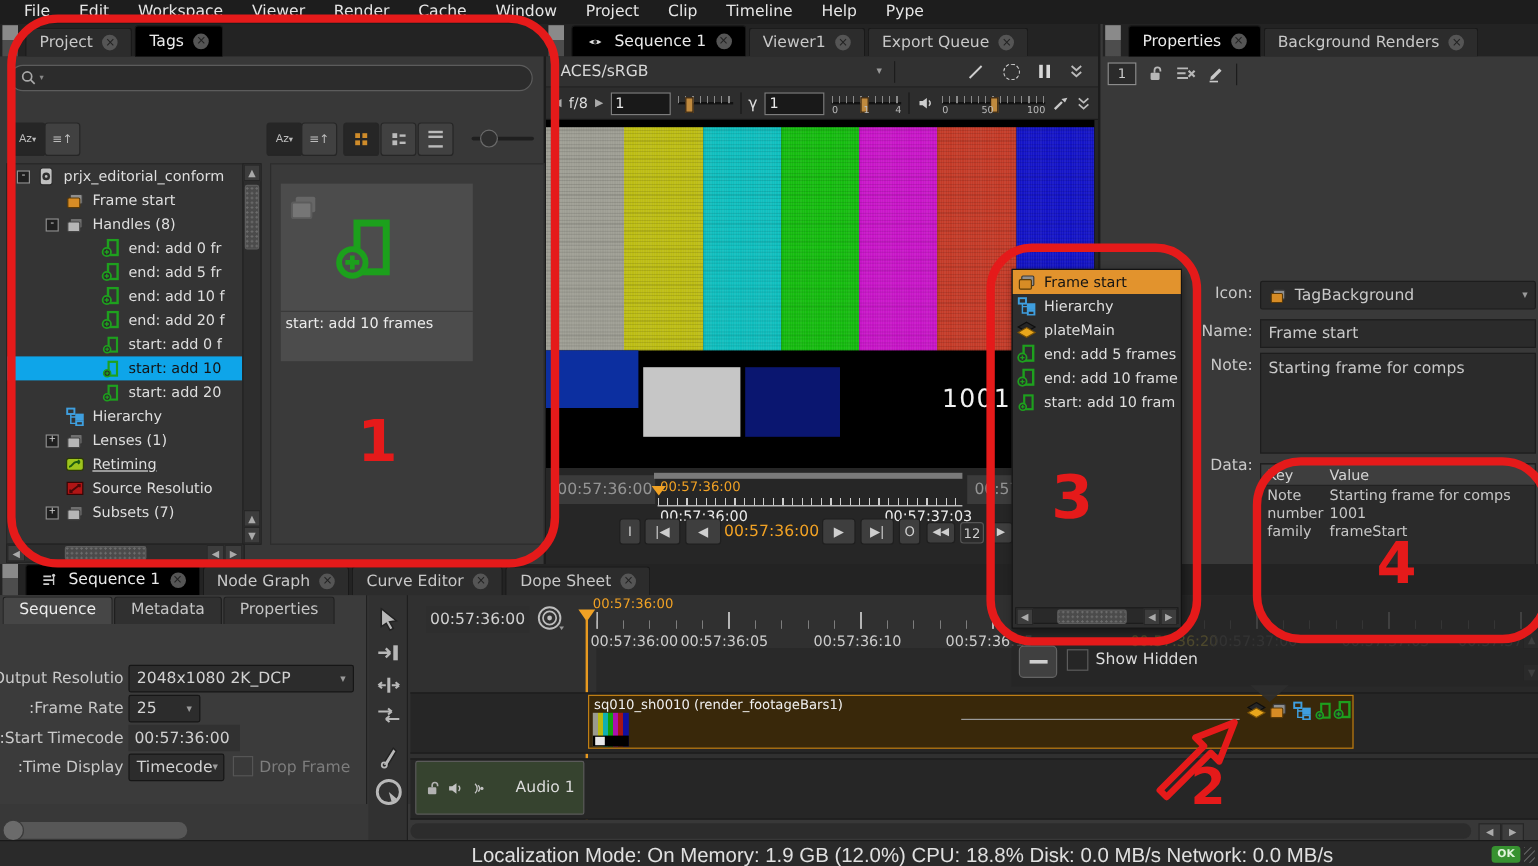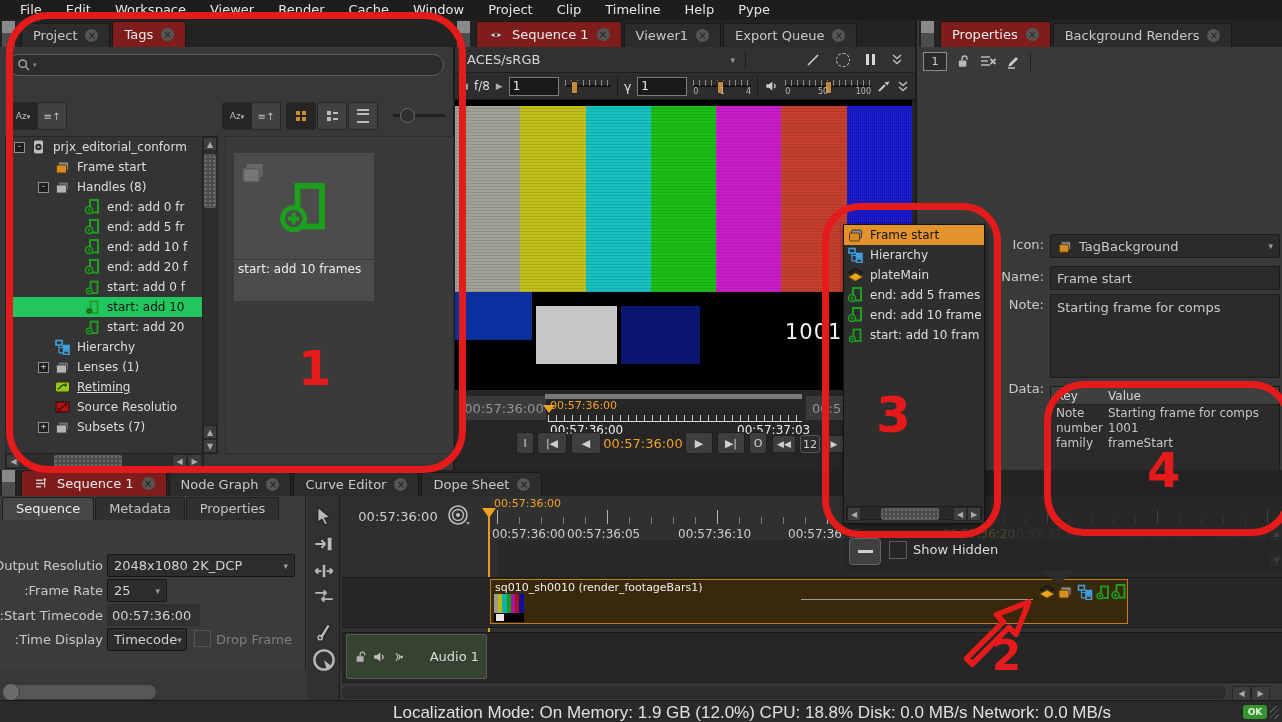--- a/index.html
+++ b/index.html
@@ -14,21 +14,21 @@
            display:flex;align-items:center;padding-left:8px;box-sizing:border-box;}
   .menu-item{padding:0 12px;font-size:13px;color:#e6e6e6;line-height:20px;cursor:default;}
 
   
   .tabbar{position:absolute;display:flex;align-items:flex-end;background:#232323;}
   .grip{width:13px;height:26px;background:linear-gradient(#8a8a8a 0 46%,#4d4d4d 46% 100%);
         margin-right:6px;flex:none;}
   .tab{height:23px;display:flex;align-items:center;gap:8px;padding:0 11px;margin-right:2px;
        background:#2c2c2c;color:#c8c8c8;font-size:13px;border:1px solid #191919;border-bottom:none;
        border-radius:3px 3px 0 0;white-space:nowrap;}
-  .tab.active{background:#7f1d1d;color:#eaeaea;height:25px;}
+  .tab.active{background:#000000;color:#eaeaea;height:25px;}
   .tab .close{width:13px;height:13px;border-radius:50%;background:#555;color:#222;
               font-size:10px;line-height:13px;text-align:center;flex:none;}
   .tbtn{position:absolute;width:28px;height:26px;background:#414141;border:1px solid #262626;
         border-radius:3px;display:flex;align-items:center;justify-content:center;color:#bdbdbd;}
   .tbtn.pressed{background:#262626;}
   .dd{background:#2c2c2c;border:1px solid #161616;border-radius:2px;color:#d2d2d2;font-size:13px;
       display:flex;align-items:center;padding:0 6px;box-sizing:border-box;height:23px;}
   .dd .caret{margin-left:auto;color:#9a9a9a;font-size:9px;}
   .vscroll,.hscroll{background:#2d2d2d;border:1px solid #222;}
   .sb-thumb{background:#4b4b4b;border:1px solid #5c5c5c;border-radius:2px;
@@ -40,28 +40,28 @@
   #tags-panel{position:absolute;left:0;top:20px;width:455px;height:450px;background:#383838;
               border-right:2px solid #1c1c1c;box-sizing:border-box;}
   #tags-tabs{left:0;top:0;width:453px;height:27px;padding-left:2px;}
   #tags-search{position:absolute;left:8px;top:34px;width:436px;height:22px;background:#2c2c2c;
                border:1px solid #5c5c5c;border-radius:12px;display:flex;align-items:center;
                padding:0 8px;box-sizing:border-box;gap:2px;color:#888;}
   #tags-tree{position:absolute;left:5px;top:116px;width:196px;height:316px;background:#343434;
              border:1px solid #272727;overflow:hidden;}
   .tree-row{position:relative;height:20px;display:flex;align-items:center;font-size:12px;
             color:#dedede;white-space:nowrap;overflow:hidden;}
-  .tree-row.selected{background:#22c55e;color:#141414;}
+  .tree-row.selected{background:#0ea5e9;color:#141414;}
   .expander{width:9px;height:9px;border:1px solid #909090;background:#1f1f1f;color:#d0d0d0;
             font-size:9px;line-height:7px;text-align:center;margin-right:5px;flex:none;font-family:"DejaVu Sans Mono",monospace;}
   .exp-spacer{width:16px;flex:none;}
   .ti{width:17px;height:16px;margin-right:6px;flex:none;}
   #tags-thumbs{position:absolute;left:225px;top:116px;width:227px;height:316px;background:#3a3a3a;
                border:1px solid #2c2c2c;}
-  #tag-card{position:absolute;left:8px;top:16px;width:140px;height:148px;background:#4c4c4c;}
+  #tag-card{position:absolute;left:8px;top:16px;width:160px;height:148px;background:#4c4c4c;}
   #tag-card .thumb{position:relative;width:140px;height:106px;}
   #tag-card .label{border-top:1px solid #3a3a3a;height:41px;font-size:12px;color:#ececec;
                    padding:2px 4px;box-sizing:border-box;}
   .slider-track{position:absolute;height:3px;background:#1f1f1f;border-radius:2px;}
   .slider-knob{position:absolute;width:13px;height:13px;border-radius:50%;background:#2e2e2e;
                border:1px solid #6a6a6a;}
   .grid-ico{width:10px;height:10px;position:relative;}
   .grid-ico i{position:absolute;width:4px;height:4px;background:#cf8c2a;}
   .lines-ico{width:12px;height:10px;border-top:2px solid #bbb;border-bottom:2px solid #bbb;
              background:linear-gradient(#bbb 0 2px,transparent 2px) center/100% 6px no-repeat;}

